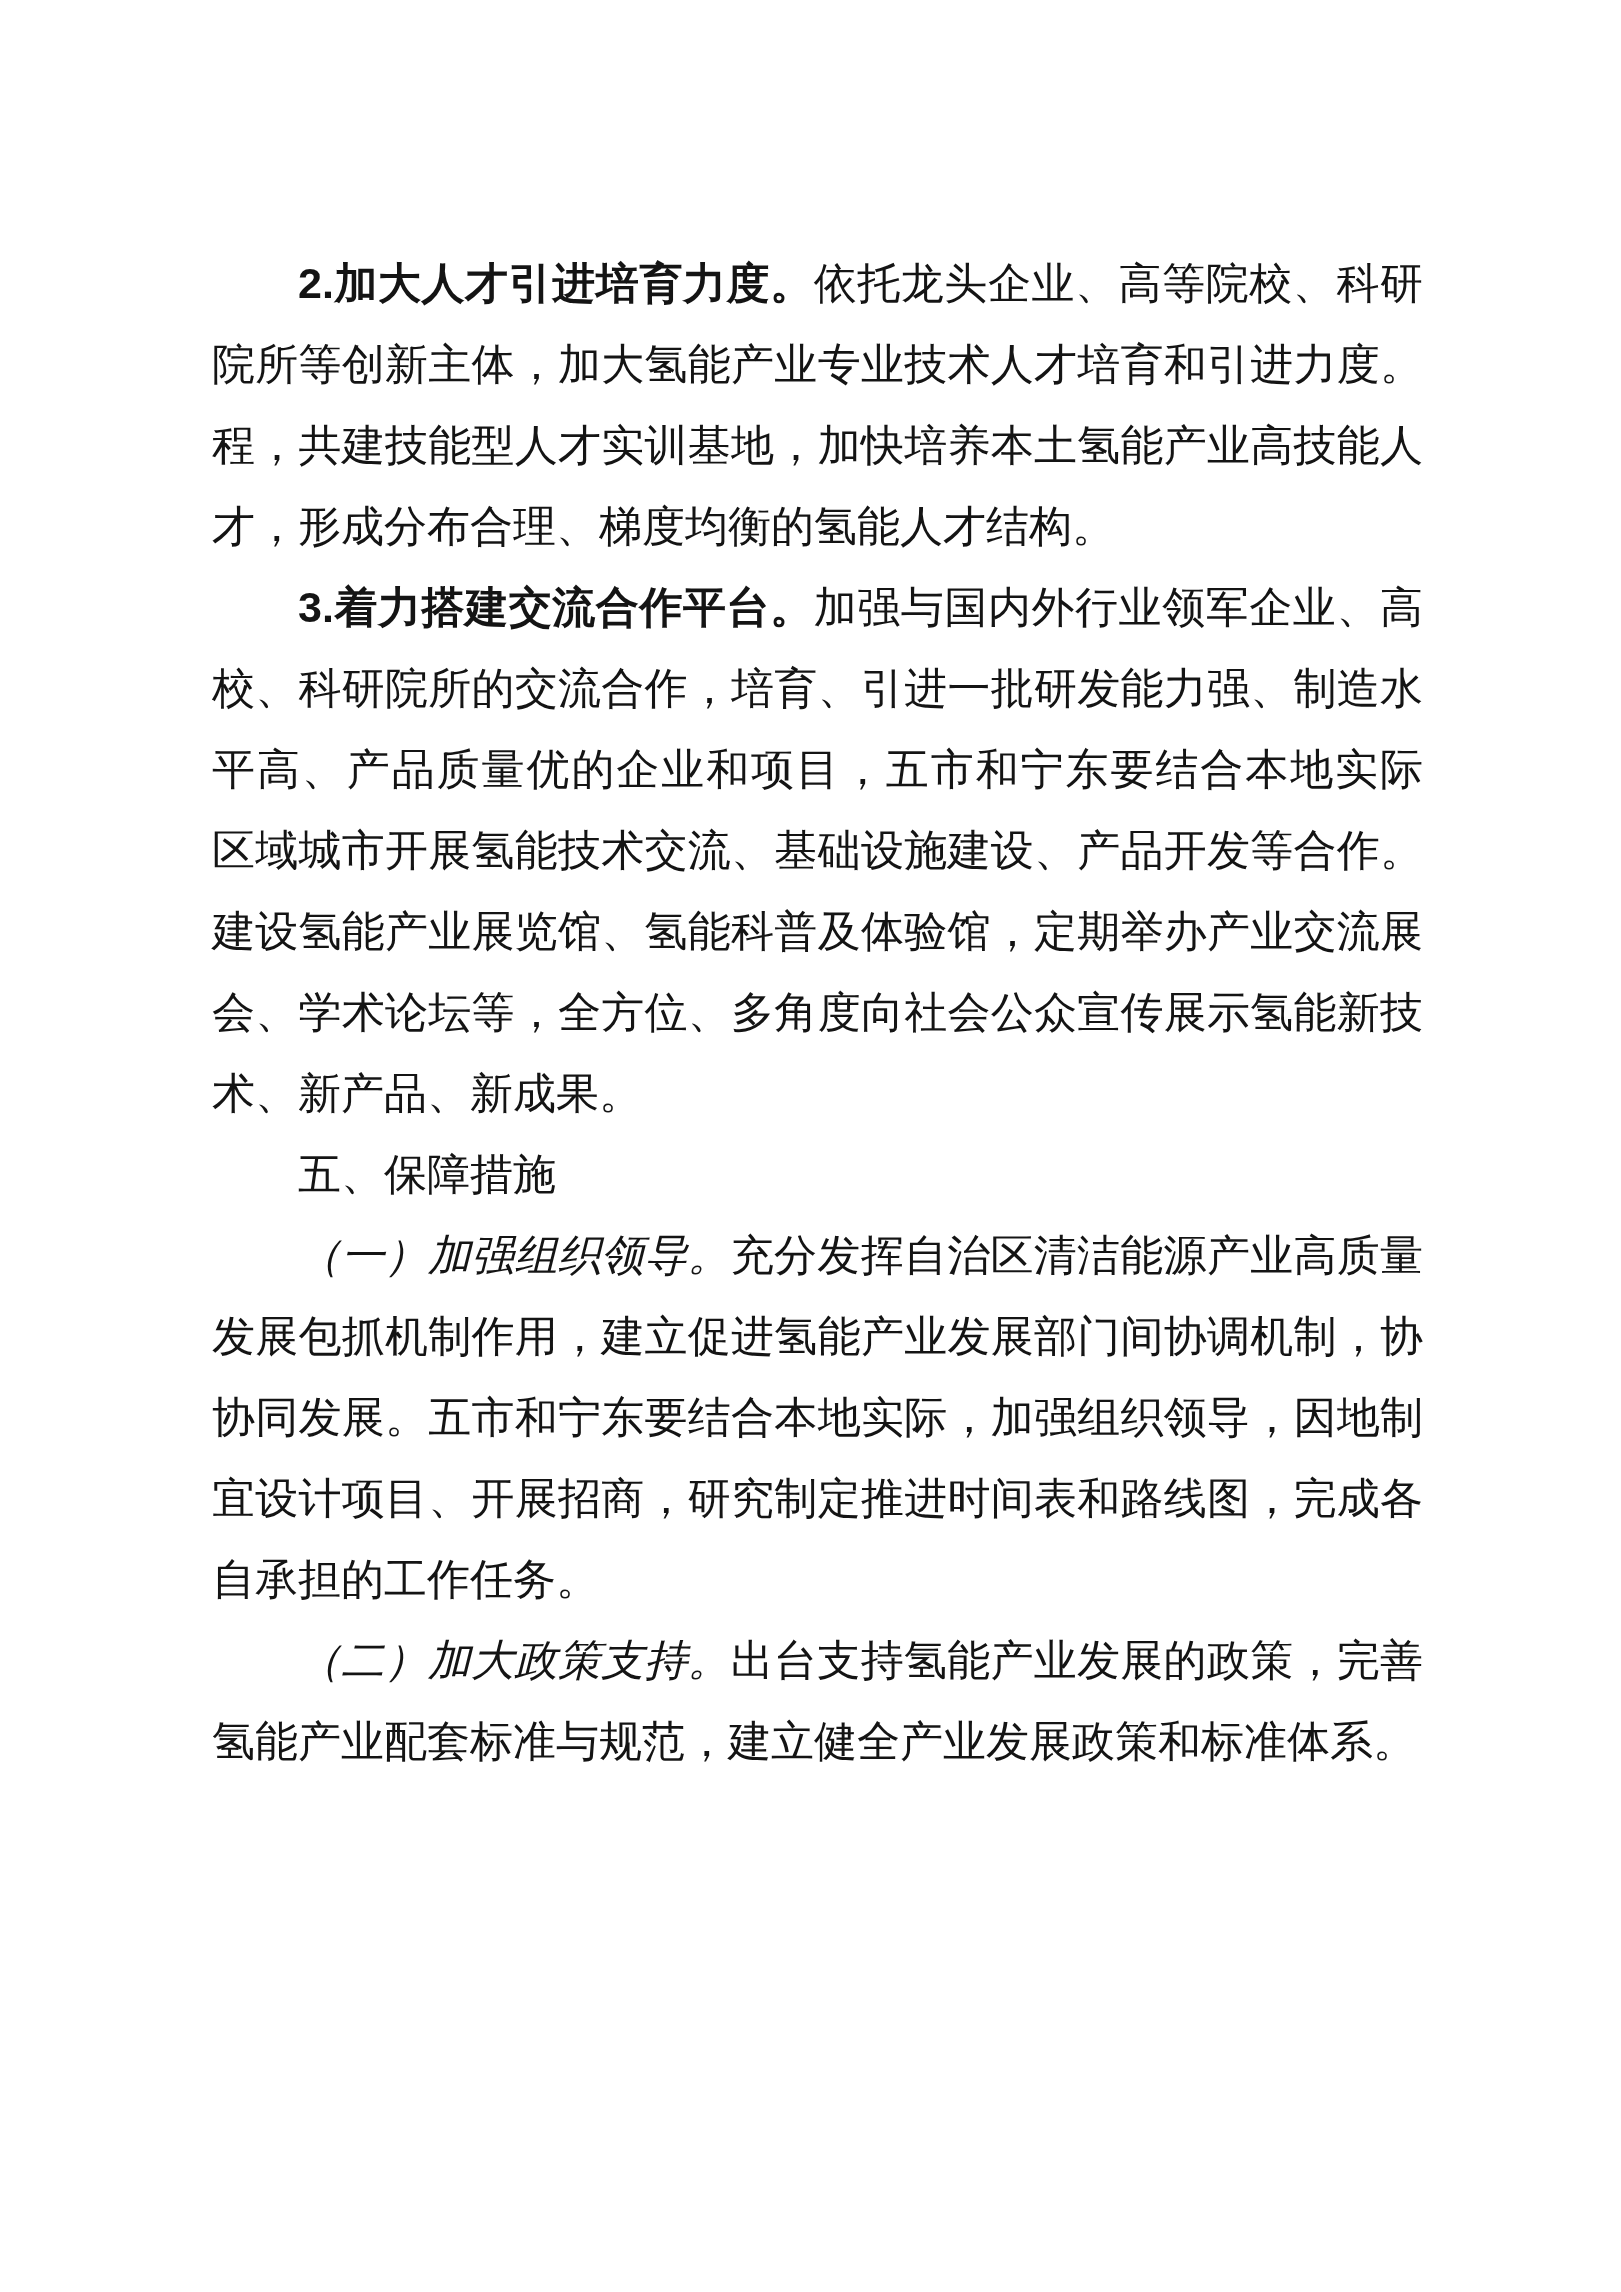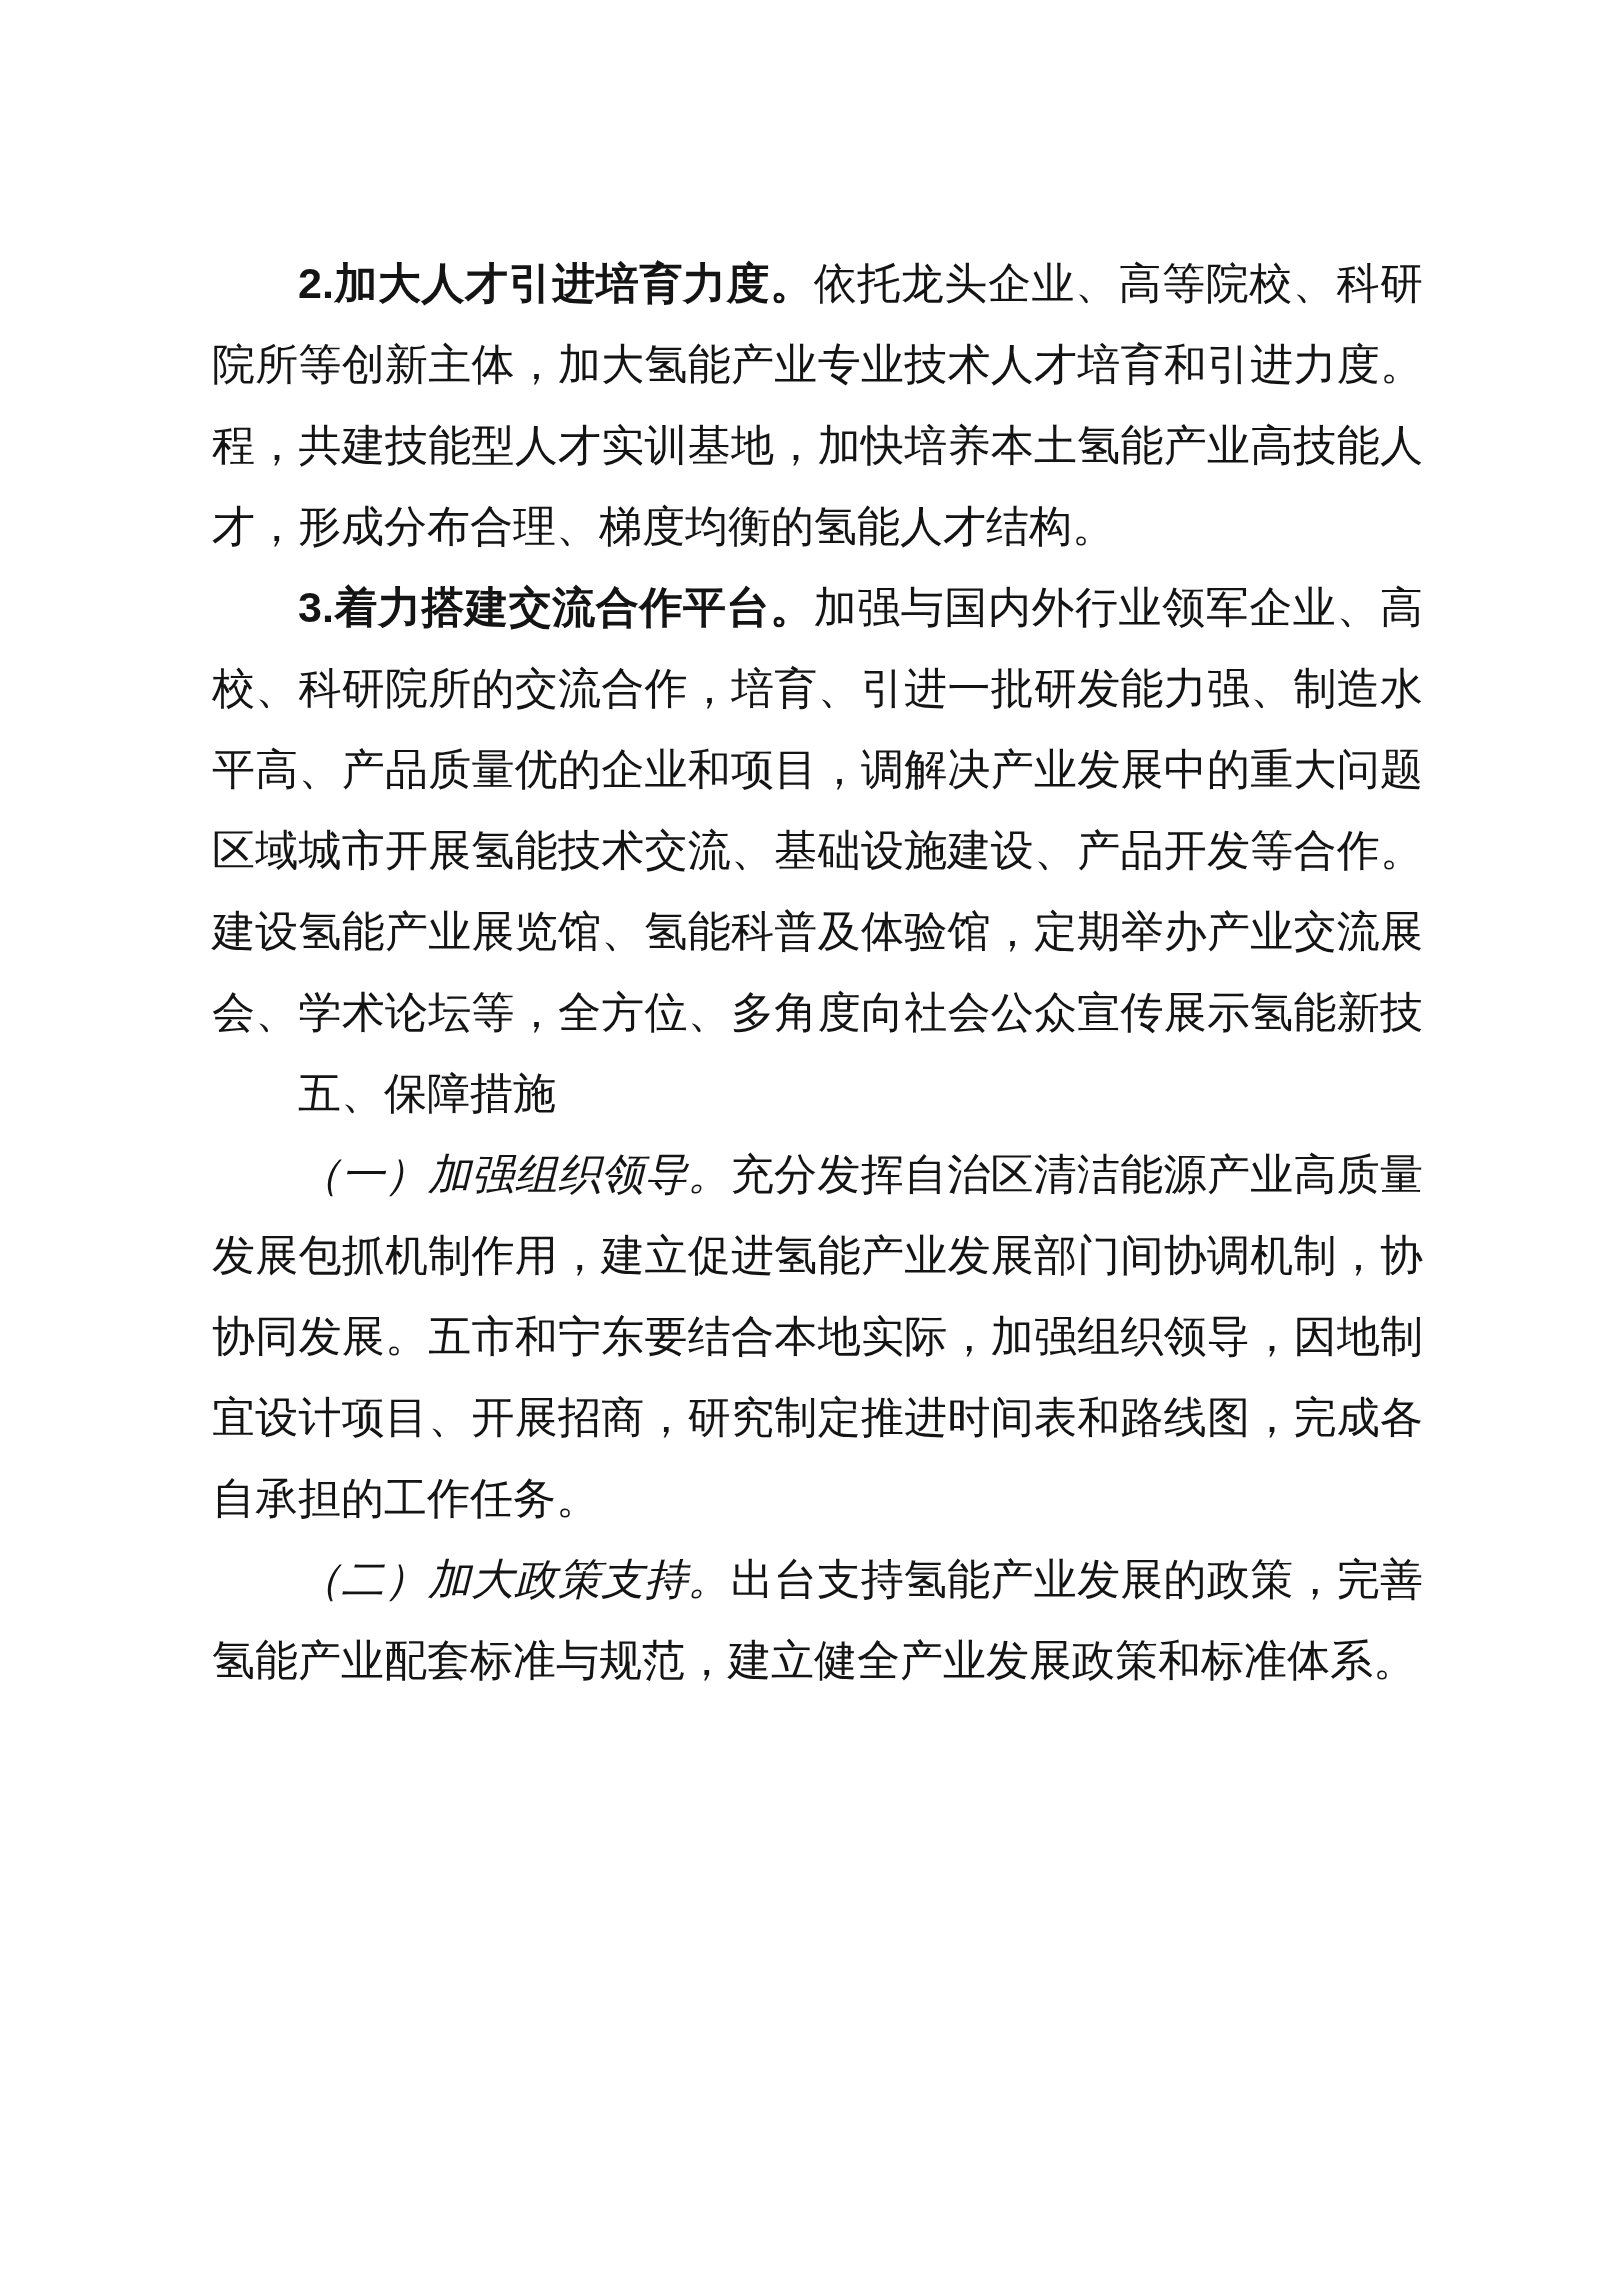--- a/index.html
+++ b/index.html
@@ -58,24 +58,25 @@
 <body>
 
 <div class="page">
   <main class="doc" id="doc-body">
       <div class="line fill indent"><span class="seg-hei">2.加大人才引进培育力度。</span><span class="seg-body">依托龙头企业、高等院校、科研</span></div>
       <div class="line fill"><span class="seg-body">院所等创新主体，加大氢能产业专业技术人才培育和引进力度。</span></div>
       <div class="line fill"><span class="seg-body">程，共建技能型人才实训基地，加快培养本土氢能产业高技能人</span></div>
       <div class="line noFill"><span class="seg-body">才，形成分布合理、梯度均衡的氢能人才结构。</span></div>
       <div class="line fill indent"><span class="seg-hei">3.着力搭建交流合作平台。</span><span class="seg-body">加强与国内外行业领军企业、高</span></div>
       <div class="line fill"><span class="seg-body">校、科研院所的交流合作，培育、引进一批研发能力强、制造水</span></div>
-      <div class="line fill"><span class="seg-body">平高、产品质量优的企业和项目，调解决产业发展中的重大问题</span></div>
+      <div class="line fill"><span class="seg-body">平高、产品质量优的企业和项目，五市和宁东要结合本地实际</span></div>
       <div class="line fill"><span class="seg-body">区域城市开展氢能技术交流、基础设施建设、产品开发等合作。</span></div>
       <div class="line fill"><span class="seg-body">建设氢能产业展览馆、氢能科普及体验馆，定期举办产业交流展</span></div>
       <div class="line fill"><span class="seg-body">会、学术论坛等，全方位、多角度向社会公众宣传展示氢能新技</span></div>
+      <div class="line noFill"><span class="seg-body">术、新产品、新成果。</span></div>
       <div class="line noFill indent"><span class="seg-body">五、保障措施</span></div>
       <div class="line fill indent"><span class="seg-kai">（一）加强组织领导。</span><span class="seg-body">充分发挥自治区清洁能源产业高质量</span></div>
       <div class="line fill"><span class="seg-body">发展包抓机制作用，建立促进氢能产业发展部门间协调机制，协</span></div>
       <div class="line fill"><span class="seg-body">协同发展。五市和宁东要结合本地实际，加强组织领导，因地制</span></div>
       <div class="line fill"><span class="seg-body">宜设计项目、开展招商，研究制定推进时间表和路线图，完成各</span></div>
       <div class="line noFill"><span class="seg-body">自承担的工作任务。</span></div>
       <div class="line fill indent"><span class="seg-kai">（二）加大政策支持。</span><span class="seg-body">出台支持氢能产业发展的政策，完善</span></div>
       <div class="line noFill"><span class="seg-body">氢能产业配套标准与规范，建立健全产业发展政策和标准体系。</span></div>
     </main>
 </div>

